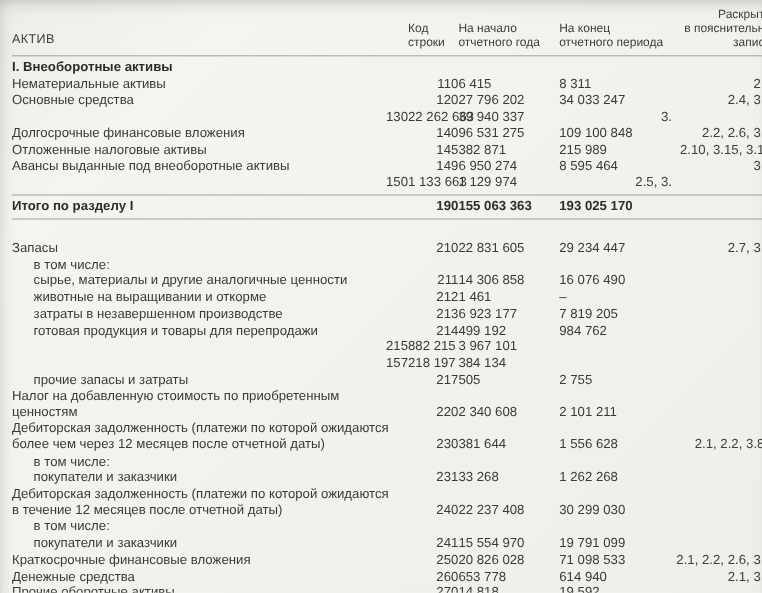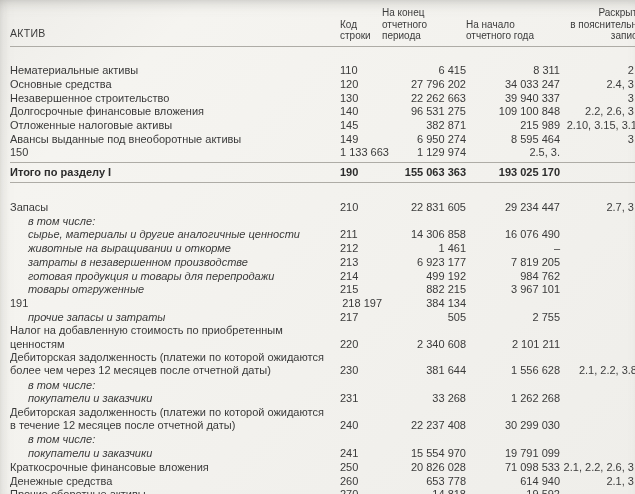--- a/index.html
+++ b/index.html
@@ -11,76 +11,76 @@
     font-size: 11px; line-height: 13.2px; color: #3a3a3a;
   }
   .sheet { width: 637px; padding: 7px 0 0 10px; box-sizing: border-box; }
   .row {
     display: grid;
     grid-template-columns: 330px 42px 84px 94px 77px;
     align-items: end;
   }
   .cell { min-height: 13.2px; }
   .label { white-space: pre-line; padding-right: 4px; }
-  .code  { text-align: left; white-space: nowrap; }
-  .num   { text-align: right;  white-space: nowrap; }
+  .code  { text-align: right; white-space: nowrap; }
+  .num   { text-align: left;  white-space: nowrap; }
   .disc  { text-align: right;  white-space: nowrap; color: #3d3d3d; }
   
   .hdr { border-bottom: 1px solid #aeaca6; padding-bottom: 4px; font-size: 10px; line-height: 11.5px; color: #3c3c3c; }
   .hdr .label { font-size: 10.5px; letter-spacing: .3px; }
   .hdr .code, .hdr .num { text-align: left; white-space: pre-line; }
   .hdr .disc { text-align: right; white-space: pre-line; }
   
   .section .label { font-weight: bold; color: #2c2c2c; }
   .section { padding: 3px 0 1px; }
-  .sub .label, .subnote .label { padding-left: 18px; font-style: italic; }
+  .sub .label, .subnote .label { padding-left: 18px; }
   .subnote { padding-top: 1px; }
   .total, .grand { font-weight: bold; color: #2c2c2c; }
   .total { border-top: 1px solid #aeaca6; border-bottom: 1px solid #aeaca6; padding: 3px 0; margin-top: 2px; }
   .item, .sub { padding-top: .5px; }
 </style>
 </head>
 <body>
 
 <div class="sheet">
   <div class="row hdr">
     <div class="cell label">АКТИВ</div>
     <div class="cell code">Код
 строки</div>
+    <div class="cell num">На начало
+отчетного года</div>
     <div class="cell num">На конец
 отчетного периода</div>
-    <div class="cell num">На начало
-отчетного года</div>
     <div class="cell disc">Раскрыт
 в пояснительн
 запис</div>
   </div>
   <div>
       <div class="row section">
+        <div class="cell label">I. Внеоборотные активы</div>
         <div class="cell code"></div>
         <div class="cell num"></div>
         <div class="cell num"></div>
         <div class="cell disc"></div>
       </div>
       <div class="row item">
         <div class="cell label">Нематериальные активы</div>
         <div class="cell code">110</div>
         <div class="cell num">6 415</div>
         <div class="cell num">8 311</div>
         <div class="cell disc">2.</div>
       </div>
       <div class="row item">
         <div class="cell label">Основные средства</div>
         <div class="cell code">120</div>
         <div class="cell num">27 796 202</div>
         <div class="cell num">34 033 247</div>
         <div class="cell disc">2.4, 3.</div>
       </div>
       <div class="row item">
-        <div class="cell label">Незавершенное строительство</div>
         <div class="cell code">130</div>
         <div class="cell num">22 262 663</div>
         <div class="cell num">39 940 337</div>
         <div class="cell disc">3.</div>
       </div>
       <div class="row item">
         <div class="cell label">Долгосрочные финансовые вложения</div>
         <div class="cell code">140</div>
         <div class="cell num">96 531 275</div>
         <div class="cell num">109 100 848</div>
@@ -155,28 +155,27 @@
         <div class="cell disc"></div>
       </div>
       <div class="row sub">
         <div class="cell label">готовая продукция и товары для перепродажи</div>
         <div class="cell code">214</div>
         <div class="cell num">499 192</div>
         <div class="cell num">984 762</div>
         <div class="cell disc"></div>
       </div>
       <div class="row sub">
-        <div class="cell label">товары отгруженные</div>
         <div class="cell code">215</div>
         <div class="cell num">882 215</div>
         <div class="cell num">3 967 101</div>
         <div class="cell disc"></div>
       </div>
       <div class="row sub">
-        <div class="cell code">191</div>
+        <div class="cell code">157</div>
         <div class="cell num">218 197</div>
         <div class="cell num">384 134</div>
         <div class="cell disc"></div>
       </div>
       <div class="row sub">
         <div class="cell label">прочие запасы и затраты</div>
         <div class="cell code">217</div>
         <div class="cell num">505</div>
         <div class="cell num">2 755</div>
         <div class="cell disc"></div>

